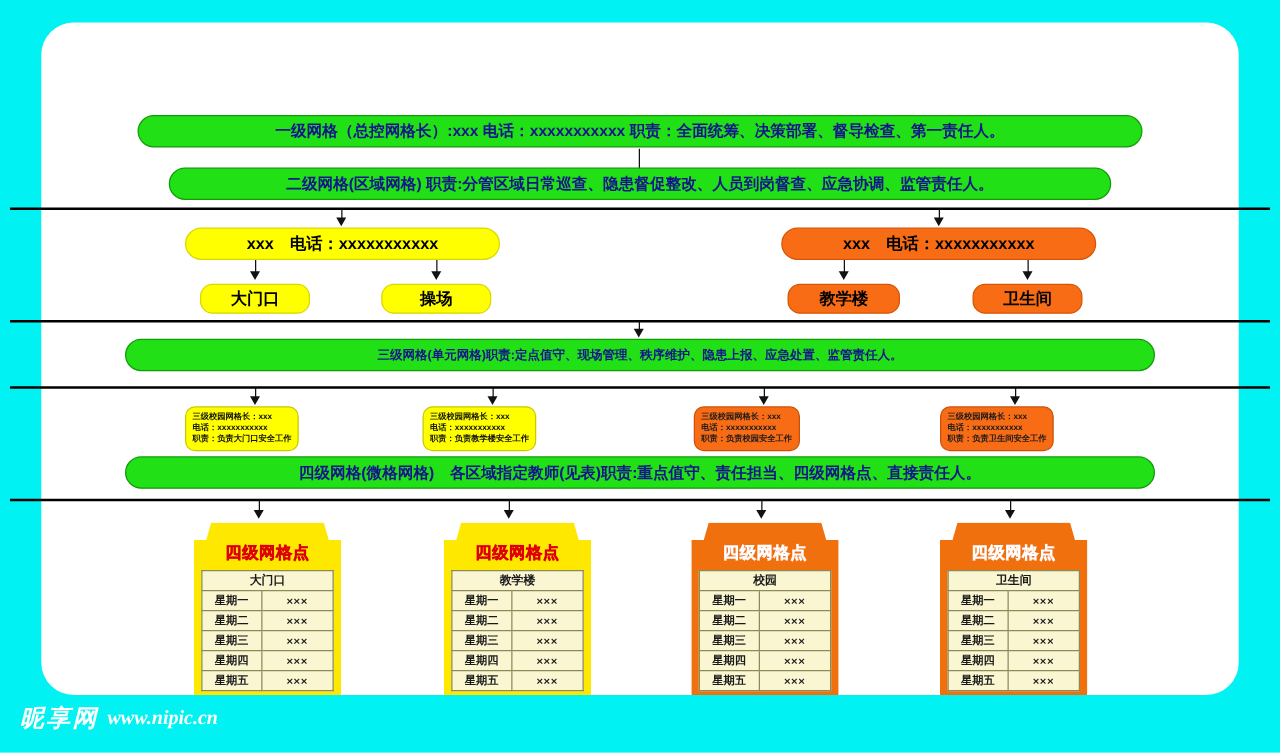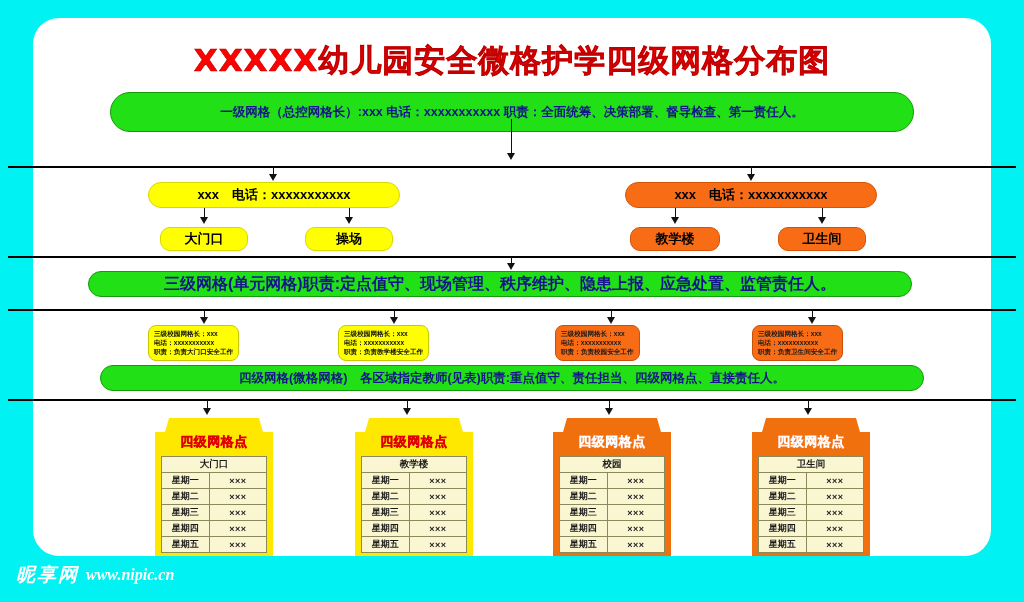--- a/index.html
+++ b/index.html
@@ -29,23 +29,23 @@
   .pill{
     position:absolute;display:flex;align-items:center;justify-content:center;
     border-radius:999px;box-sizing:border-box;white-space:nowrap;
     font-weight:bold;color:#14148c;
   }
   .pill.green{background:#22e016;border:1px solid #119a09;}
   .pill.yellow{background:#ffff00;border:1px solid #d8d800;}
   .pill.orange{background:#f96c16;border:1px solid #d65404;}
   .pill.orange span, .pill.orange{color:#000;}
 
-  .lvl1{left:110px;top:92px;width:804px;height:40px;font-size:12.5px;}
+  .lvl1{left:110px;top:92px;width:804px;height:26px;font-size:12.5px;}
   .lvl2{left:135px;top:134px;width:754px;height:26px;font-size:12.5px;}
-  .lvl3{left:88px;top:271px;width:824px;height:26px;font-size:16px;}
+  .lvl3{left:100px;top:271px;width:824px;height:26px;font-size:10px;}
   .lvl4{left:100px;top:365px;width:824px;height:26px;font-size:12.5px;}
 
   .contact-y{left:148px;top:182px;width:252px;height:26px;font-size:13px;color:#000;}
   .contact-o{left:625px;top:182px;width:252px;height:26px;font-size:13px;color:#000;}
 
   .node{height:24px;font-size:13px;border-radius:10px;color:#000;}
   .n1{left:160px;top:227px;width:88px;}
   .n2{left:305px;top:227px;width:88px;}
   .n3{left:630px;top:227px;width:90px;}
   .n4{left:778px;top:227px;width:88px;}
@@ -123,26 +123,26 @@
     font-family:"Liberation Serif",serif;
   }
 </style>
 </head>
 <body>
 
 <div id="stage">
 
   <div class="board"></div>
 
-  <div class="title">XXXXX幼儿园安全微格护学四级网格分布图</div>
 
   <div class="pill green lvl1">一级网格（总控网格长）:xxx 电话：xxxxxxxxxxx  职责：全面统筹、决策部署、督导检查、第一责任人。</div>
   <div class="vline" style="left:511px;top:119px;height:36px;"></div>
   <div class="arrow" style="left:507px;top:153px;"></div>
 
+  <div class="pill green lvl2">二级网格(区域网格) 职责:分管区域日常巡查、隐患督促整改、人员到岗督查、应急协调、监管责任人。</div>
   <div class="rail rail1"></div>
 
   <div class="vline" style="left:273px;top:167px;height:9px;"></div>
   <div class="arrow" style="left:269px;top:174px;"></div>
   <div class="vline" style="left:751px;top:167px;height:9px;"></div>
   <div class="arrow" style="left:747px;top:174px;"></div>
 
   <div class="pill yellow contact-y">xxx　电话：xxxxxxxxxxx</div>
   <div class="pill orange contact-o">xxx　电话：xxxxxxxxxxx</div>
 

